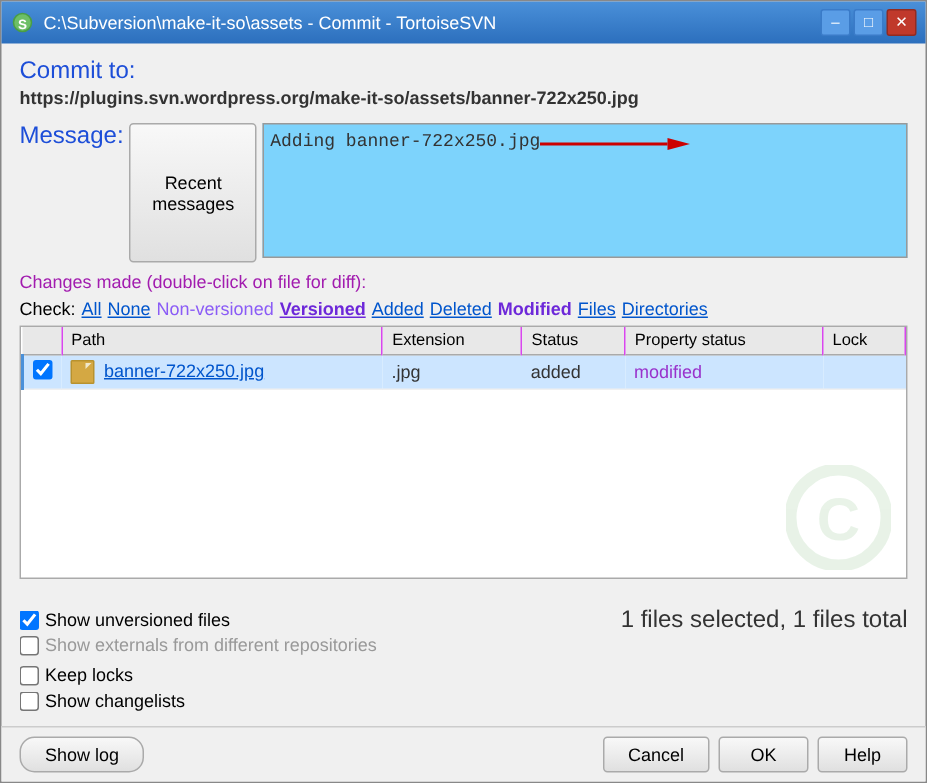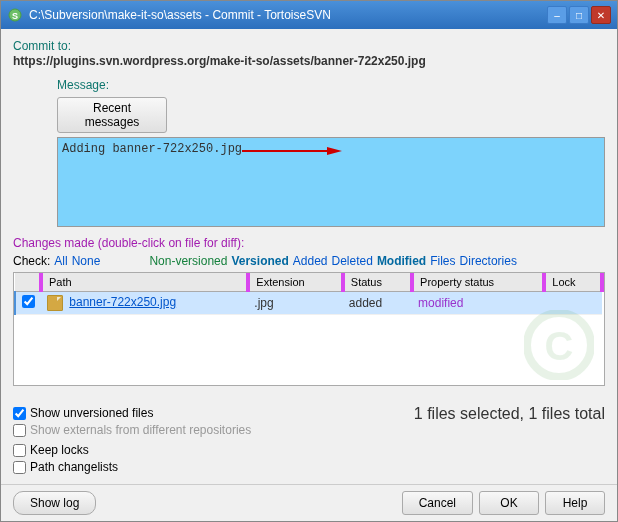--- a/index.html
+++ b/index.html
@@ -78,38 +78,37 @@
 
     .content {
       padding: 10px 12px;
       flex: 1;
       display: flex;
       flex-direction: column;
       gap: 6px;
     }
 
     .field-label {
-      font-size: 12px;
-      color: #0f766e;
+      font-size: 16px;
+      color: #1d4ed8;
       margin-bottom: 1px;
     }
 
     .commit-url {
       font-size: 12px;
       color: #333;
       font-weight: bold;
       margin-top: 1px;
       margin-bottom: 4px;
     }
 
     .message-section {
       display: flex;
-      flex-direction: column;
+      flex-direction: row;
       gap: 4px;
-      margin-left: 44px;
     }
 
     .recent-messages-btn {
       width: 110px;
       padding: 3px 8px;
       background: linear-gradient(to bottom, #f8f8f8, #e0e0e0);
       border: 1px solid #aaa;
       border-radius: 3px;
       font-size: 12px;
       cursor: pointer;
@@ -146,26 +145,27 @@
       gap: 4px;
       font-size: 12px;
     }
 
     .check-row span {
       cursor: pointer;
     }
 
     .check-link {
       color: #0055cc;
+      text-decoration: underline;
       cursor: pointer;
     }
 
     .check-bold {
       font-weight: bold;
-      color: #0369a1;
+      color: #6d28d9;
     }
 
     .file-table-container {
       border: 1px solid #aaa;
       background: white;
       flex: 1;
       overflow: hidden;
       position: relative;
     }
 
@@ -177,21 +177,21 @@
 
     .file-table thead tr {
       background: #e8e8e8;
       border-bottom: 1px solid #aaa;
     }
 
     .file-table th {
       text-align: left;
       padding: 3px 6px;
       font-weight: normal;
-      border-right: 4px solid #d946ef;
+      border-right: 1px solid #d946ef;
       font-size: 11px;
     }
 
     .file-table td {
       padding: 3px 6px;
       border-bottom: 1px solid #f0f0f0;
     }
 
     .file-table tbody tr:nth-child(odd) {
       background: #f8f8ff;
@@ -352,21 +352,21 @@
       </div>
     </div>
 
     <div class="changes-section">
       <div class="changes-label">Changes made (double-click on file for diff):</div>
 
       <div class="check-row">
         <span>Check:</span>
         <span class="check-link">All</span>
         <span class="check-link">None</span>
-        <span style="color:#15803d;margin-left:45px;">Non-versioned</span>
+        <span style="color:#8b5cf6;">Non-versioned</span>
         <span class="check-bold check-link">Versioned</span>
         <span class="check-link">Added</span>
         <span class="check-link">Deleted</span>
         <span class="check-bold">Modified</span>
         <span class="check-link">Files</span>
         <span class="check-link">Directories</span>
       </div>
 
       <div class="file-table-container">
 
@@ -418,21 +418,21 @@
       </div>
     </div>
 
     <div class="keep-options">
       <div class="checkbox-row">
         <input type="checkbox" style="">
         <label>Keep locks</label>
       </div>
       <div class="checkbox-row">
         <input type="checkbox" style="">
-        <label>Path changelists</label>
+        <label>Show changelists</label>
       </div>
     </div>
   </div>
 
   <div class="bottom-buttons-row">
     <button class="btn show-log-btn">Show log</button>
     <button class="btn">Cancel</button>
     <button class="btn">OK</button>
     <button class="btn">Help</button>
   </div>

